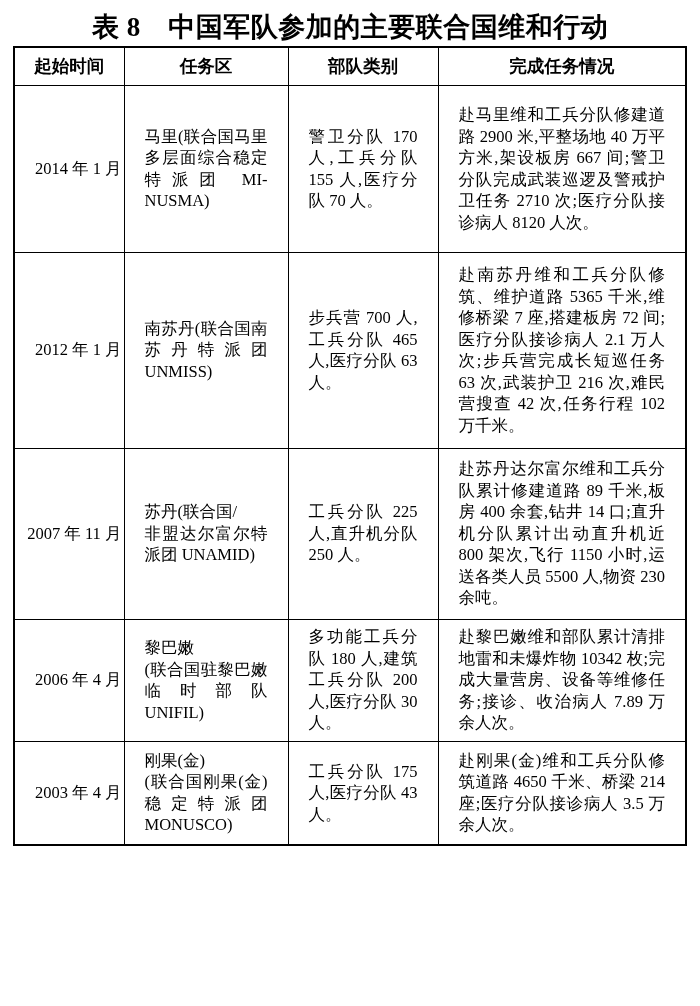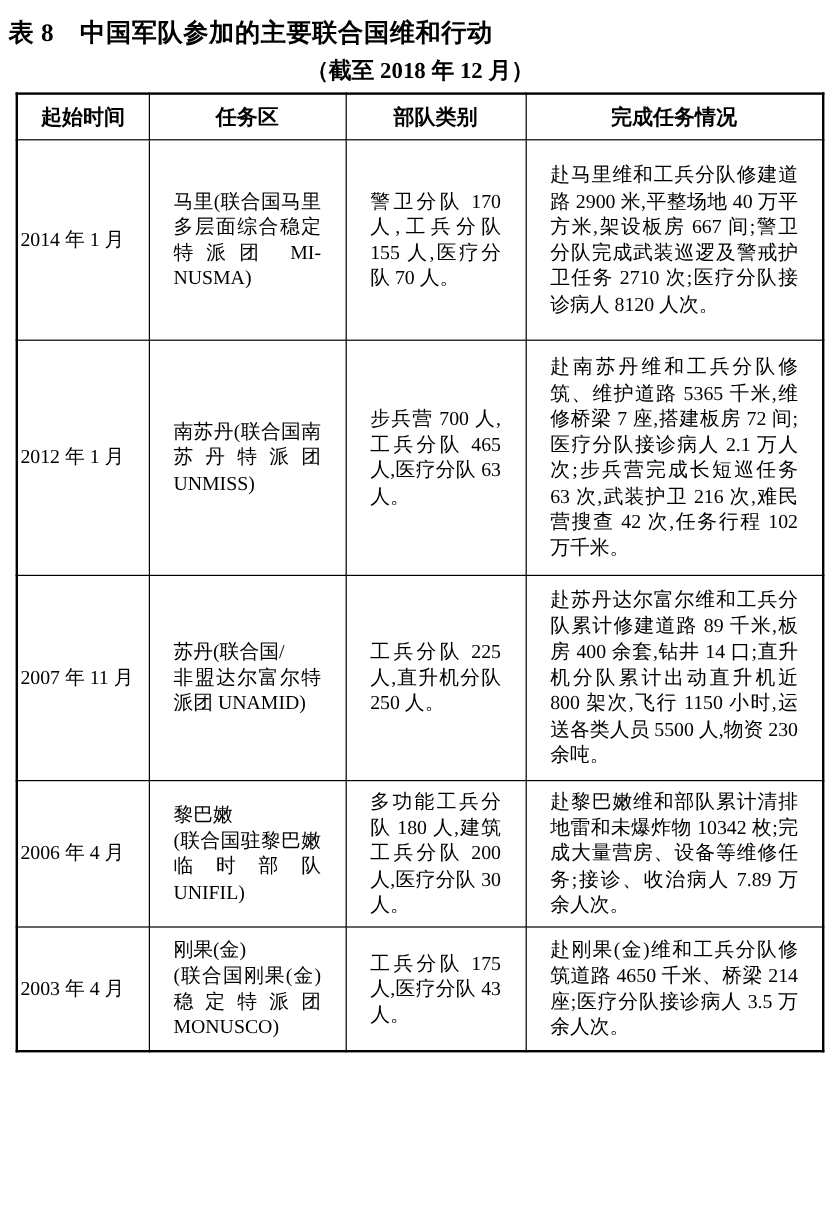--- a/index.html
+++ b/index.html
@@ -11,24 +11,24 @@
   body {
     width: 700px;
     height: 1006px;
     overflow: hidden;
     font-family: "Liberation Serif", serif;
   }
   .doc {
     padding: 14px 7px 0 7px;
   }
   .title {
-    text-align: left;
+    text-align: center;
     font-family: "Liberation Serif", serif;
     font-weight: bold;
-    font-size: 21px;
+    font-size: 27px;
     line-height: 27px;
     letter-spacing: 0.5px;
   }
   .subtitle {
     text-align: center;
     font-family: "Liberation Serif", serif;
     font-weight: bold;
     font-size: 19px;
     line-height: 24px;
     margin-top: 7px;
@@ -52,21 +52,21 @@
     height: 38px;
     text-align: center;
     padding: 2px;
   }
   .pk-table td {
     font-size: 16.5px;
     line-height: 21.5px;
     padding: 4px 20px;
   }
   td.cell-date {
-    text-align: left;
+    text-align: right;
     white-space: nowrap;
     padding: 0 2px;
   }
   td.cell-just {
     text-align: justify;
     text-justify: inter-character;
   }
   td.cell-pre {
     white-space: pre-line;
   }
@@ -85,21 +85,20 @@
     padding-left: 29px;
     text-indent: -29px;
   }
 </style>
 </head>
 <body>
 
 <div class="doc">
 
   <div class="title">表 8　中国军队参加的主要联合国维和行动</div>
-  <div class="subtitle">（截至 2018 年 12 月）</div>
 
   <table class="pk-table">
     <colgroup>
       <col style="width:110px">
       <col style="width:164px">
       <col style="width:150px">
       <col style="width:248px">
     </colgroup>
     <thead>
       <tr>

